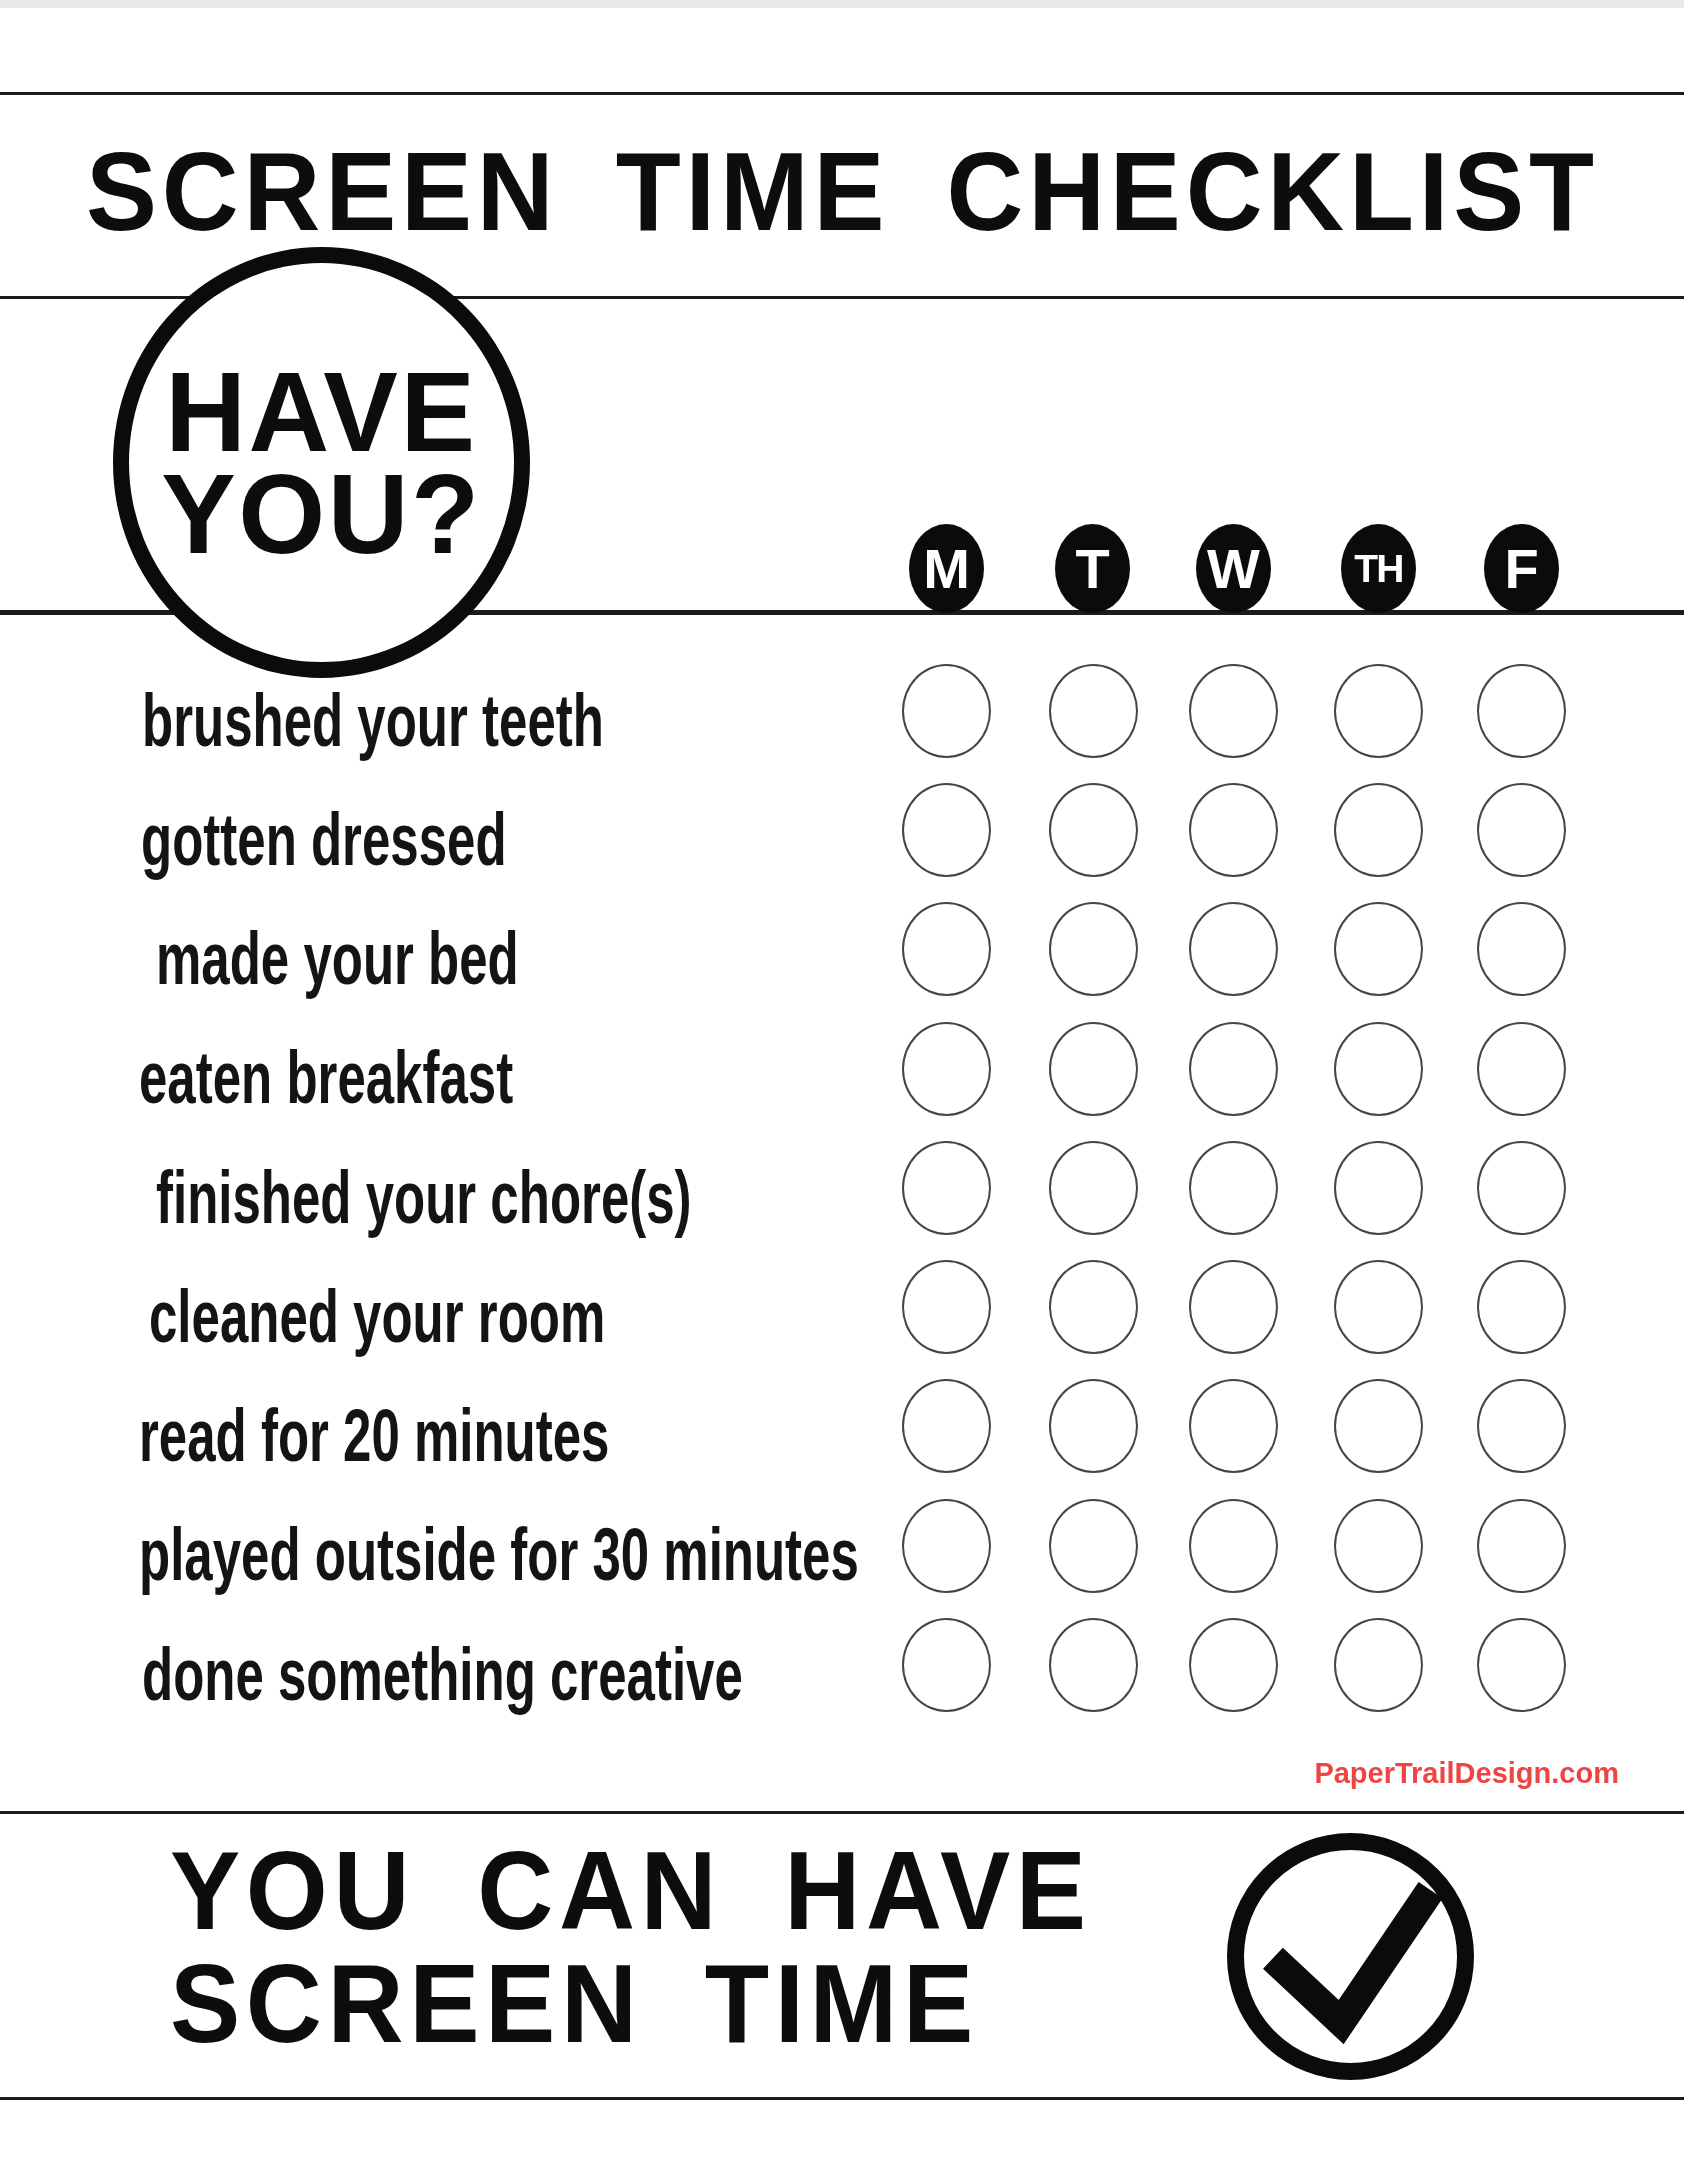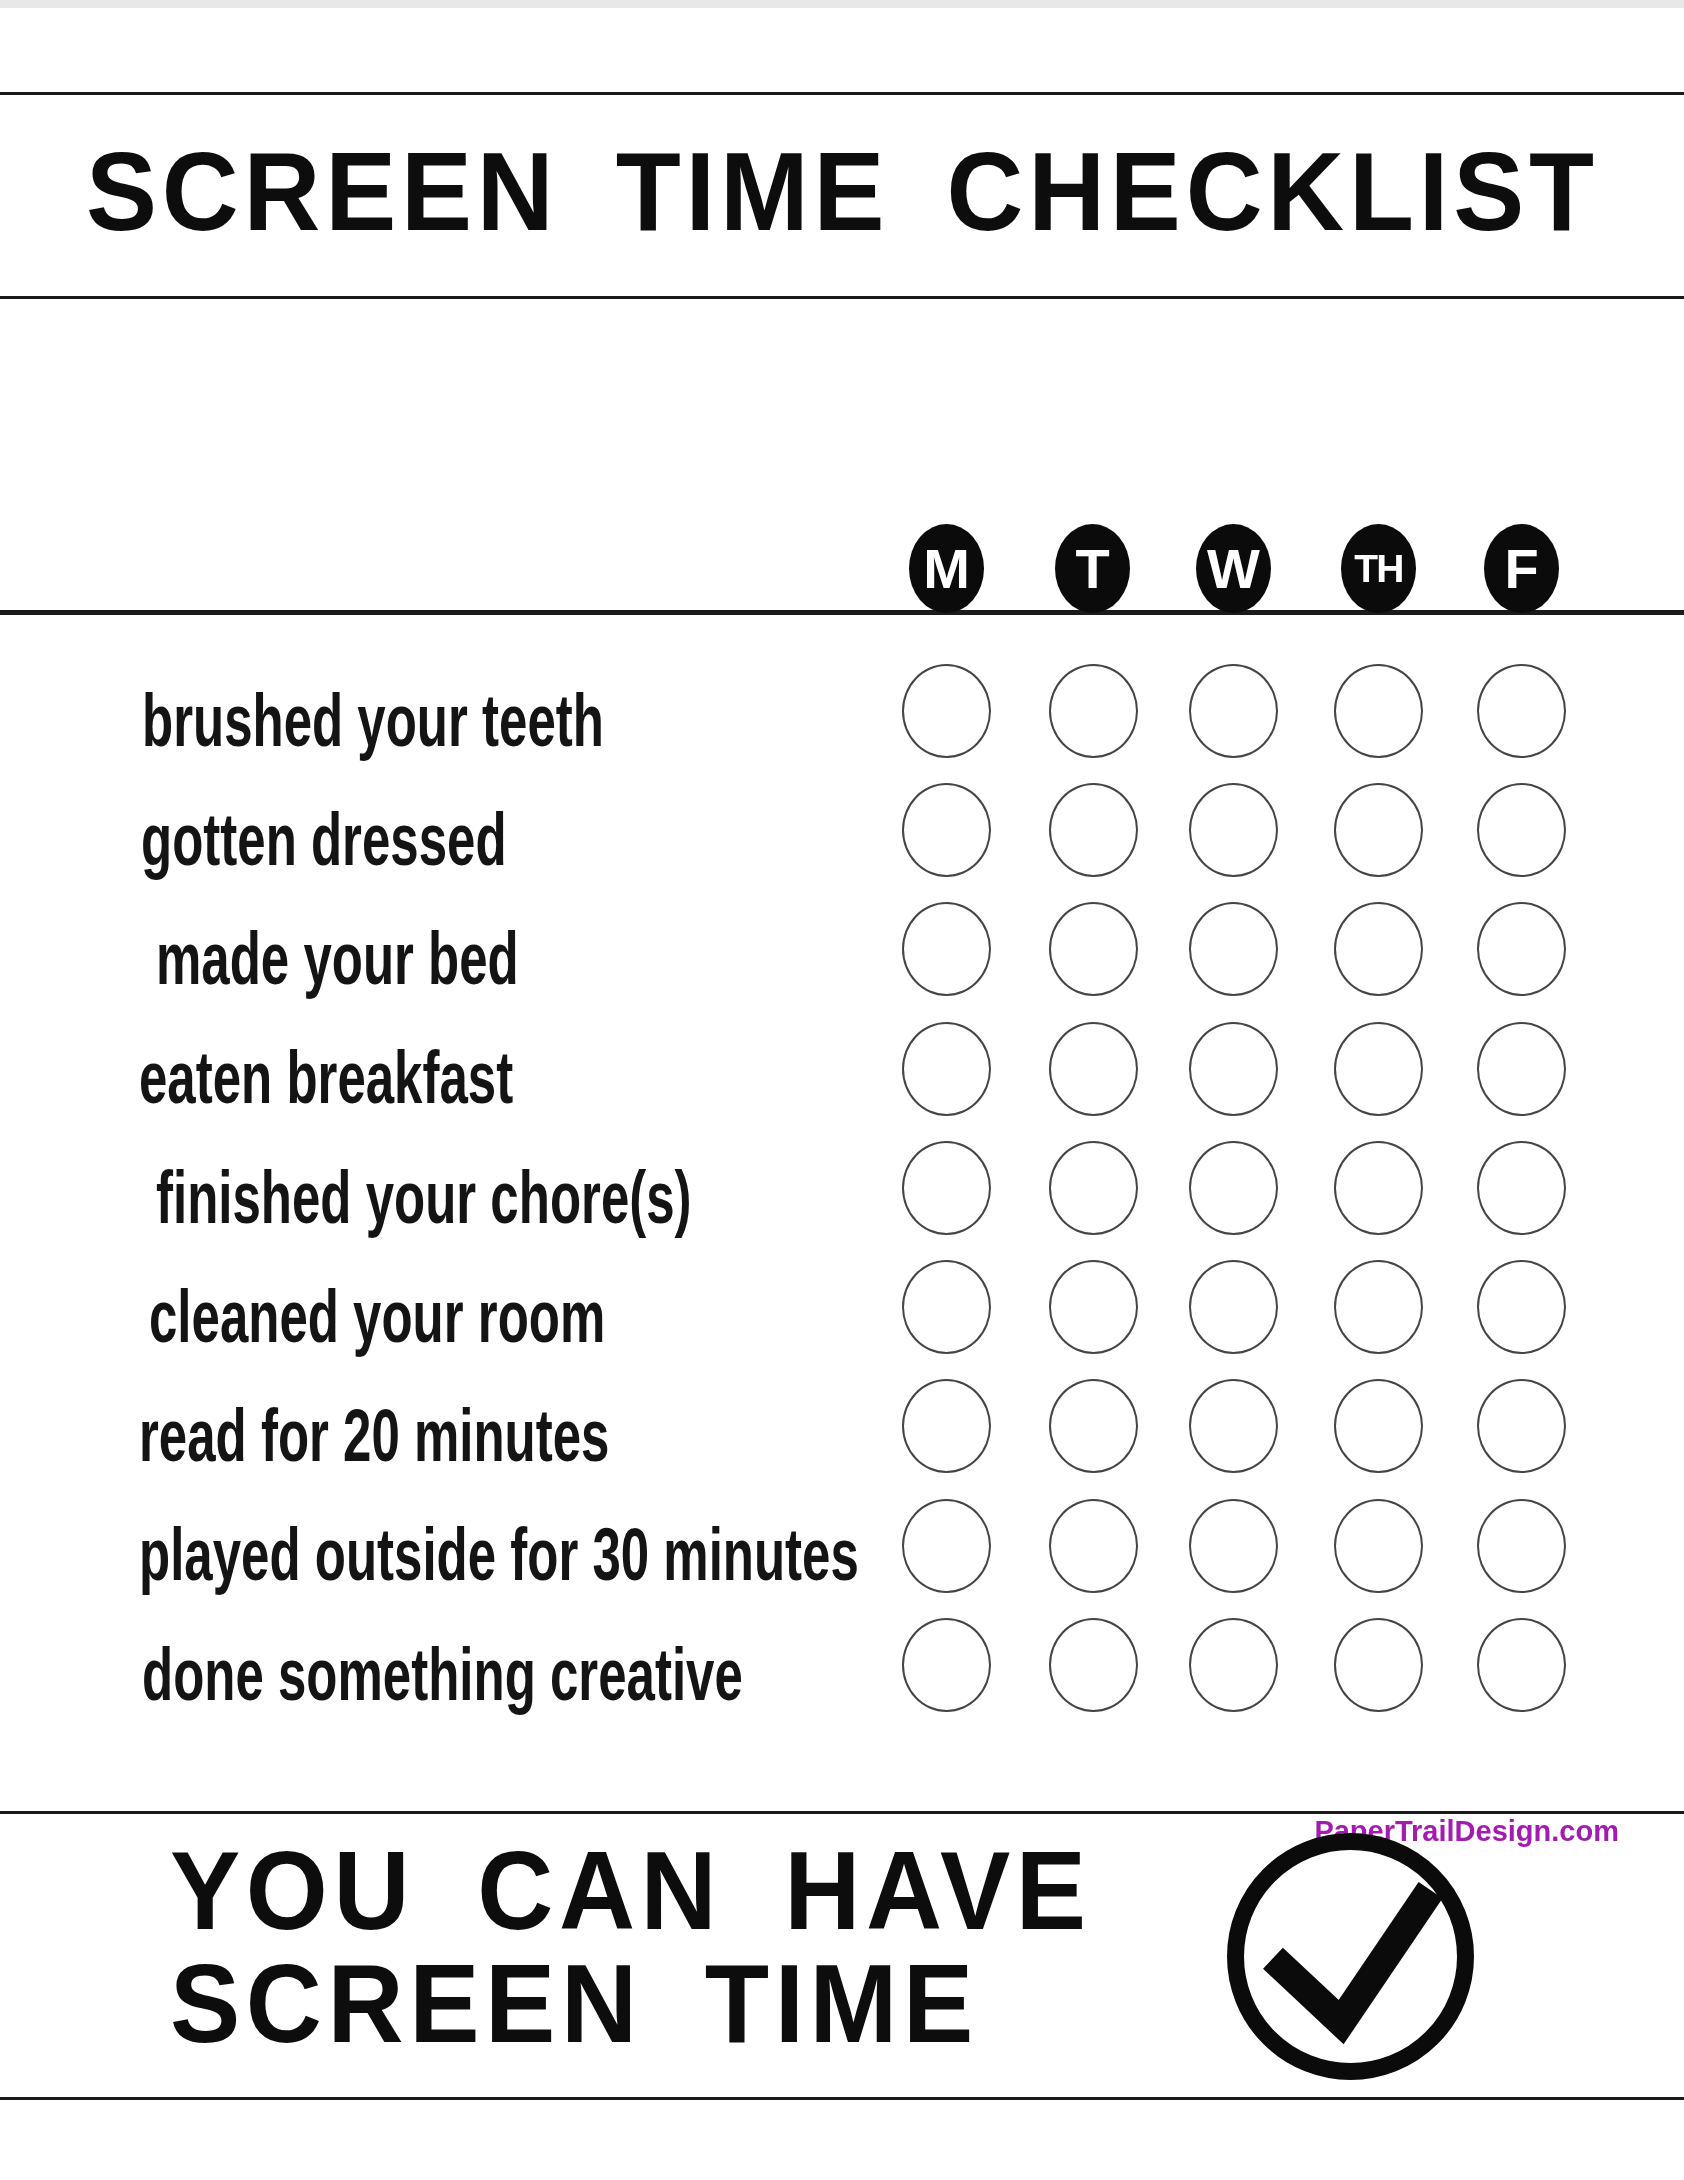--- a/index.html
+++ b/index.html
@@ -45,22 +45,22 @@
     background:transparent;z-index:2;
   }
   .task-label{
     position:absolute;
     font-size:75px;font-weight:bold;line-height:1;
     color:#141414;white-space:nowrap;
     transform:scaleX(.68);transform-origin:0 50%;
     z-index:2;
   }
   .brand{
-    position:absolute;right:66px;top:1807px;
-    font-size:29px;font-weight:bold;color:#a21caf;z-index:2;
+    position:absolute;right:66px;top:1749px;
+    font-size:29px;font-weight:bold;color:#ef4444;z-index:2;
   }
   .reward{
     position:absolute;left:170px;top:1826px;z-index:2;
     font-size:112px;font-weight:bold;line-height:113px;
     letter-spacing:6px;word-spacing:29px;color:#0d0d0d;
     transform:scaleX(.94);transform-origin:0 0;white-space:nowrap;
   }
   .check-badge{
     position:absolute;left:1227px;top:1825px;
     width:247px;height:247px;box-sizing:border-box;
@@ -76,20 +76,24 @@
 <div class="page">
 
   <div class="hline" style="top:84px;height:2.6px;"></div>
   <div class="hline" style="top:288px;height:3.4px;"></div>
   <div class="hline" style="top:602px;height:5.1px;"></div>
   <div class="hline" style="top:1803px;height:3.4px;"></div>
   <div class="hline" style="top:2089px;height:3.4px;"></div>
 
   <div class="title">SCREEN TIME CHECKLIST</div>
 
+  <div class="have-badge">
+    <div class="ln">HAVE</div>
+    <div class="ln">YOU?</div>
+  </div>
 
   <div id="day-row">
       <div class="day-ellipse" style="left: 909px; font-size: 56px;">M</div>
       <div class="day-ellipse" style="left: 1055px; font-size: 56px;">T</div>
       <div class="day-ellipse" style="left: 1196px; font-size: 56px;">W</div>
       <div class="day-ellipse" style="left: 1341px; font-size: 39px; letter-spacing: -1.7px;">TH</div>
       <div class="day-ellipse" style="left: 1484px; font-size: 56px;">F</div>
     </div>
 
   <div id="task-grid">

